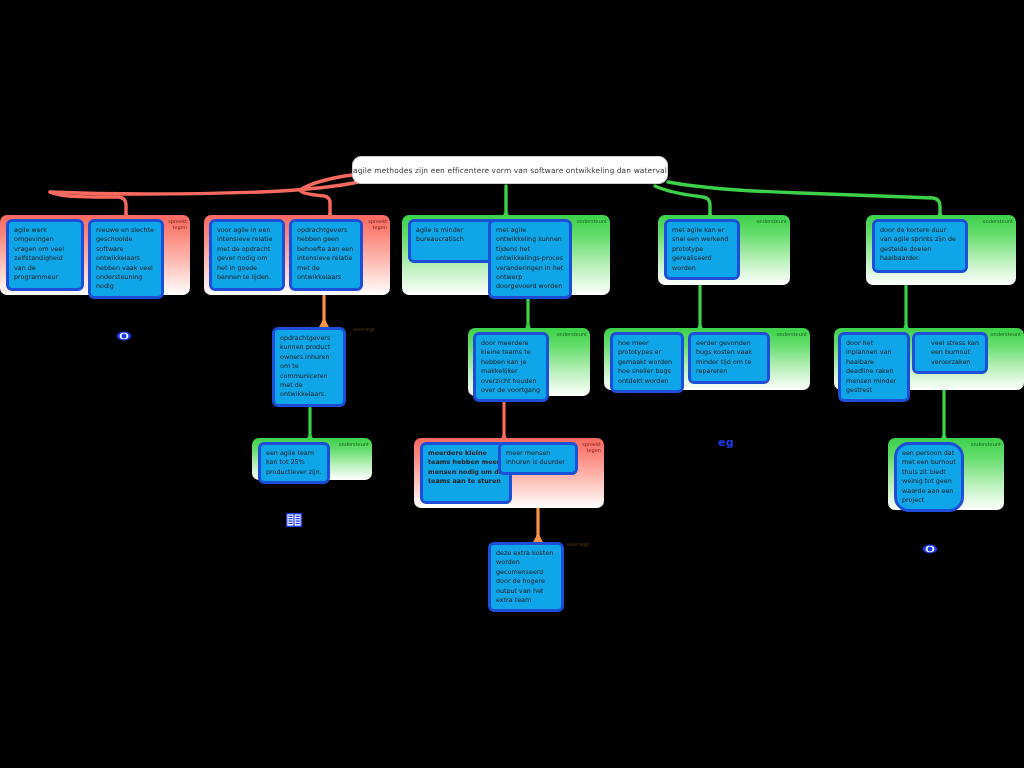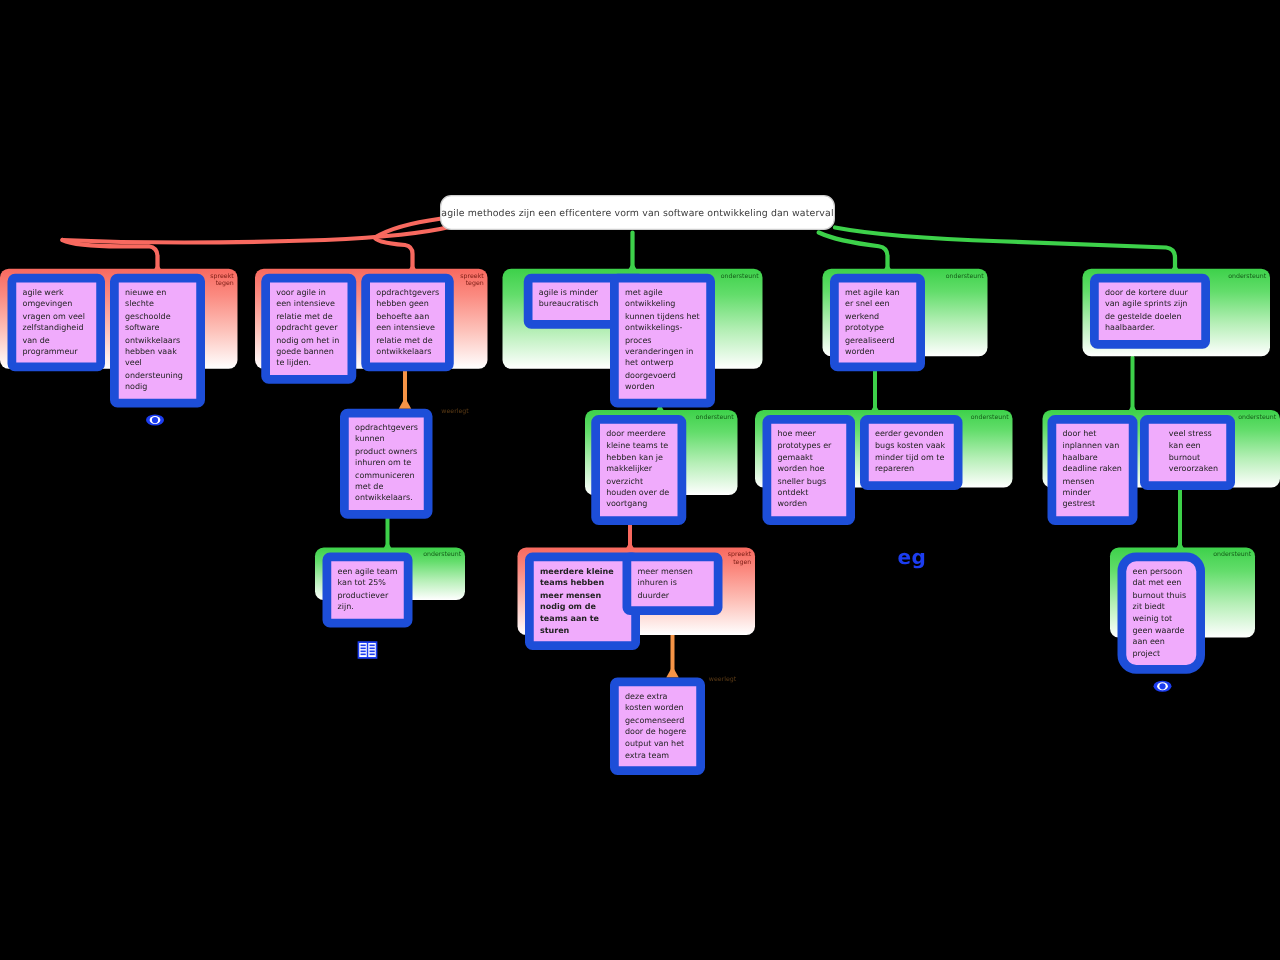--- a/index.html
+++ b/index.html
@@ -14,26 +14,26 @@
 
   .group{position:absolute;box-sizing:border-box;border-radius:7px;}
   .group.con{background:linear-gradient(180deg,#f8695f 0%,#fb8a80 26%,#fdc2ba 62%,#ffffff 100%);}
   .group.pro{background:linear-gradient(180deg,#3dd14a 0%,#63dd6b 26%,#b5efb6 62%,#ffffff 100%);}
 
   .group .gtype{position:absolute;right:3px;top:3px;font-size:5px;line-height:6.4px;
     color:#5b3a15;text-align:right;width:34px;}
   .group.pro .gtype{color:#145c18;}
   .group.con .gtype{color:#7a1c14;}
 
-  .card{position:absolute;background:#f0abfc;border:7px solid #1d4ed8;border-radius:6px;
+  .card{position:absolute;background:#0ea5e9;border:3px solid #1d4ed8;border-radius:6px;
     box-sizing:border-box;padding:4px 5px;}
   .card .ctxt{font-size:6.4px;line-height:9.4px;color:#232323;}
 
   .float-icon{position:absolute;}
-  .eg-label{position:absolute;font-size:16px;font-weight:bold;color:#1c3df0;
+  .eg-label{position:absolute;font-size:11px;font-weight:bold;color:#1c3df0;
     letter-spacing:.4px;font-family:"DejaVu Sans","Liberation Sans",sans-serif;}
 </style>
 </head>
 <body>
 
 <div id="stage">
 
   <svg class="links" viewBox="0 0 1024 768">
     <g fill="none" stroke-linecap="round">
 
@@ -99,21 +99,21 @@
       </div>
       <div class="card" style="left: 209px; top: 219px; width: 76px; min-height: 72px;">
         <div class="ctxt">voor agile in een intensieve relatie met de opdracht gever nodig om het in goede bannen te lijden.</div>
       </div>
       <div class="card" style="left: 289px; top: 219px; width: 74px; min-height: 72px;">
         <div class="ctxt">opdrachtgevers hebben geen behoefte aan een intensieve relatie met de ontwikkelaars</div>
       </div>
       <div class="group pro" style="left: 402px; top: 215px; width: 208px; height: 80px;">
         <div class="gtype">ondersteunt</div>
       </div>
-      <div class="card" style="left: 408px; top: 219px; width: 98px; min-height: 44px; margin-left: 11px;">
+      <div class="card" style="left: 408px; top: 219px; width: 98px; min-height: 44px;">
         <div class="ctxt">agile is minder bureaucratisch</div>
       </div>
       <div class="card" style="left: 488px; top: 219px; width: 84px; min-height: 72px;">
         <div class="ctxt">met agile ontwikkeling kunnen tijdens het ontwikkelings-proces veranderingen in het ontwerp doorgevoerd worden</div>
       </div>
       <div class="group pro" style="left: 658px; top: 215px; width: 132px; height: 70px;">
         <div class="gtype">ondersteunt</div>
       </div>
       <div class="card" style="left: 664px; top: 219px; width: 76px; min-height: 54px;">
         <div class="ctxt">met agile kan er snel een werkend prototype gerealiseerd worden</div>

